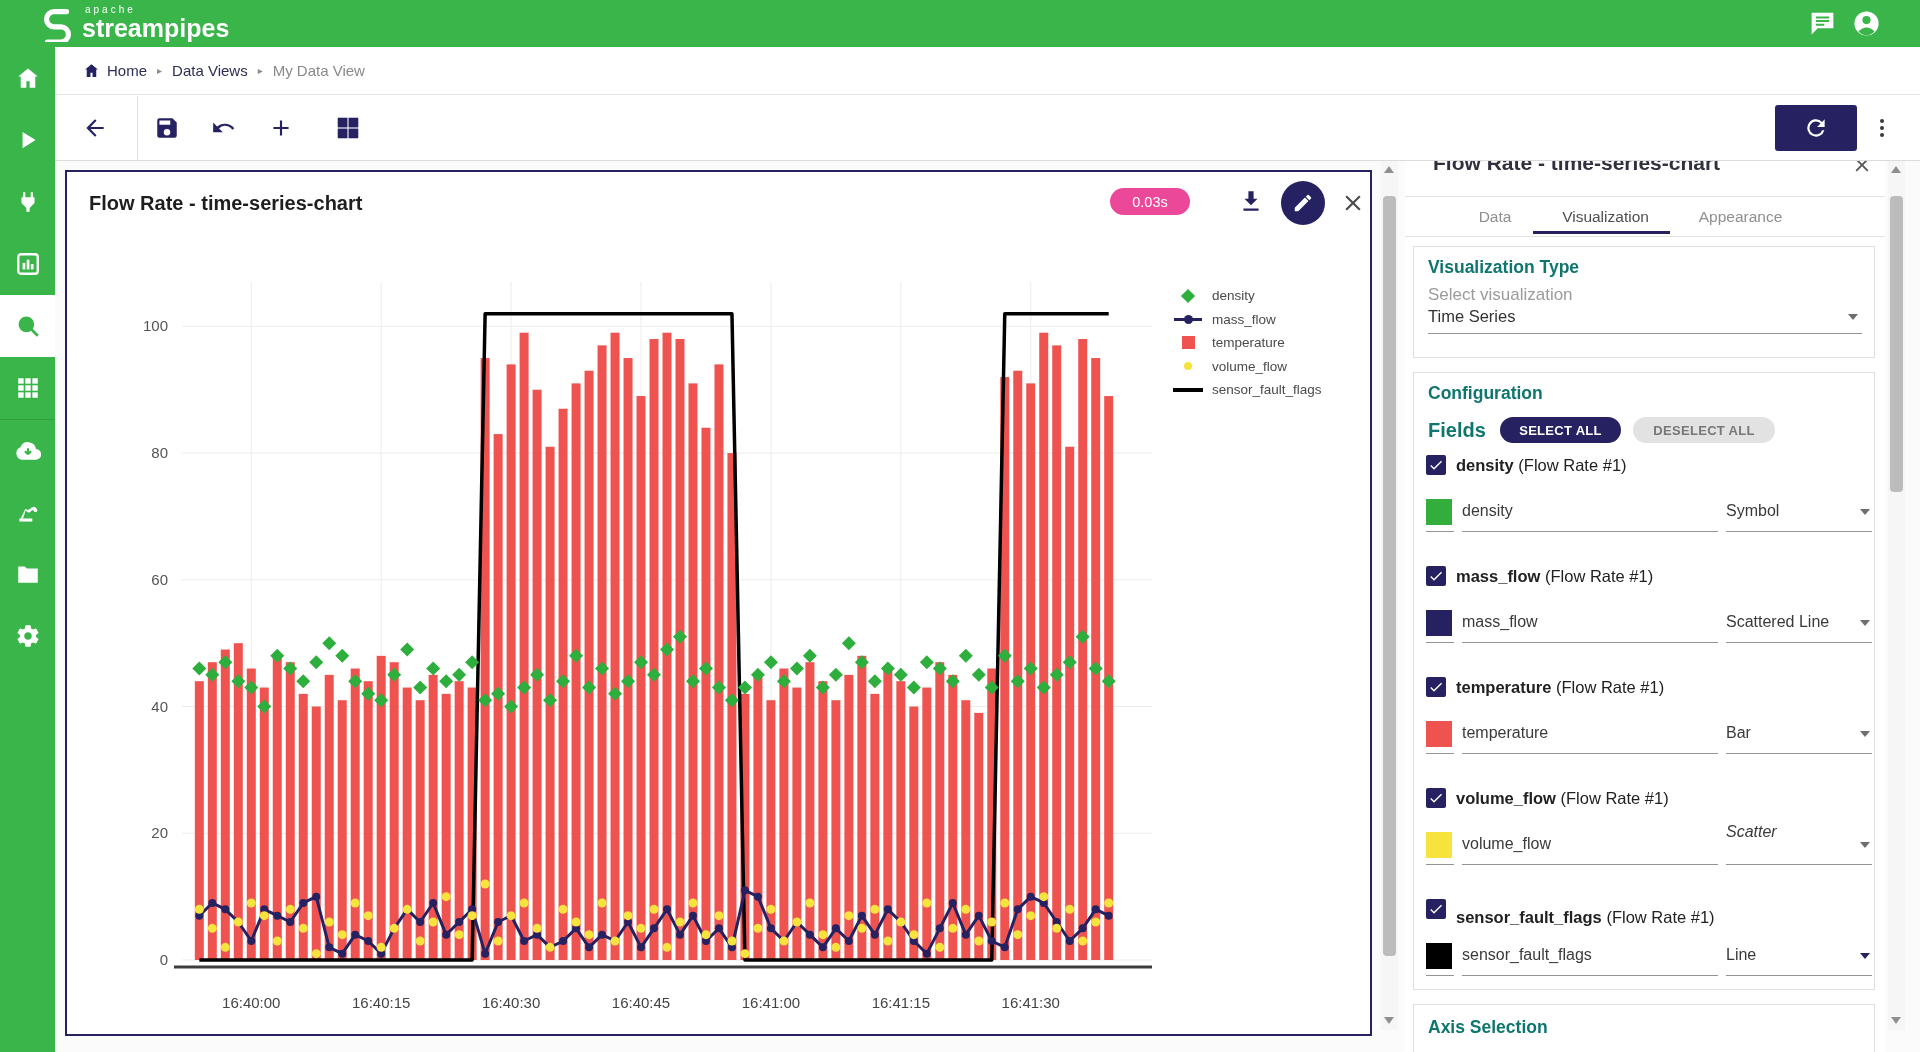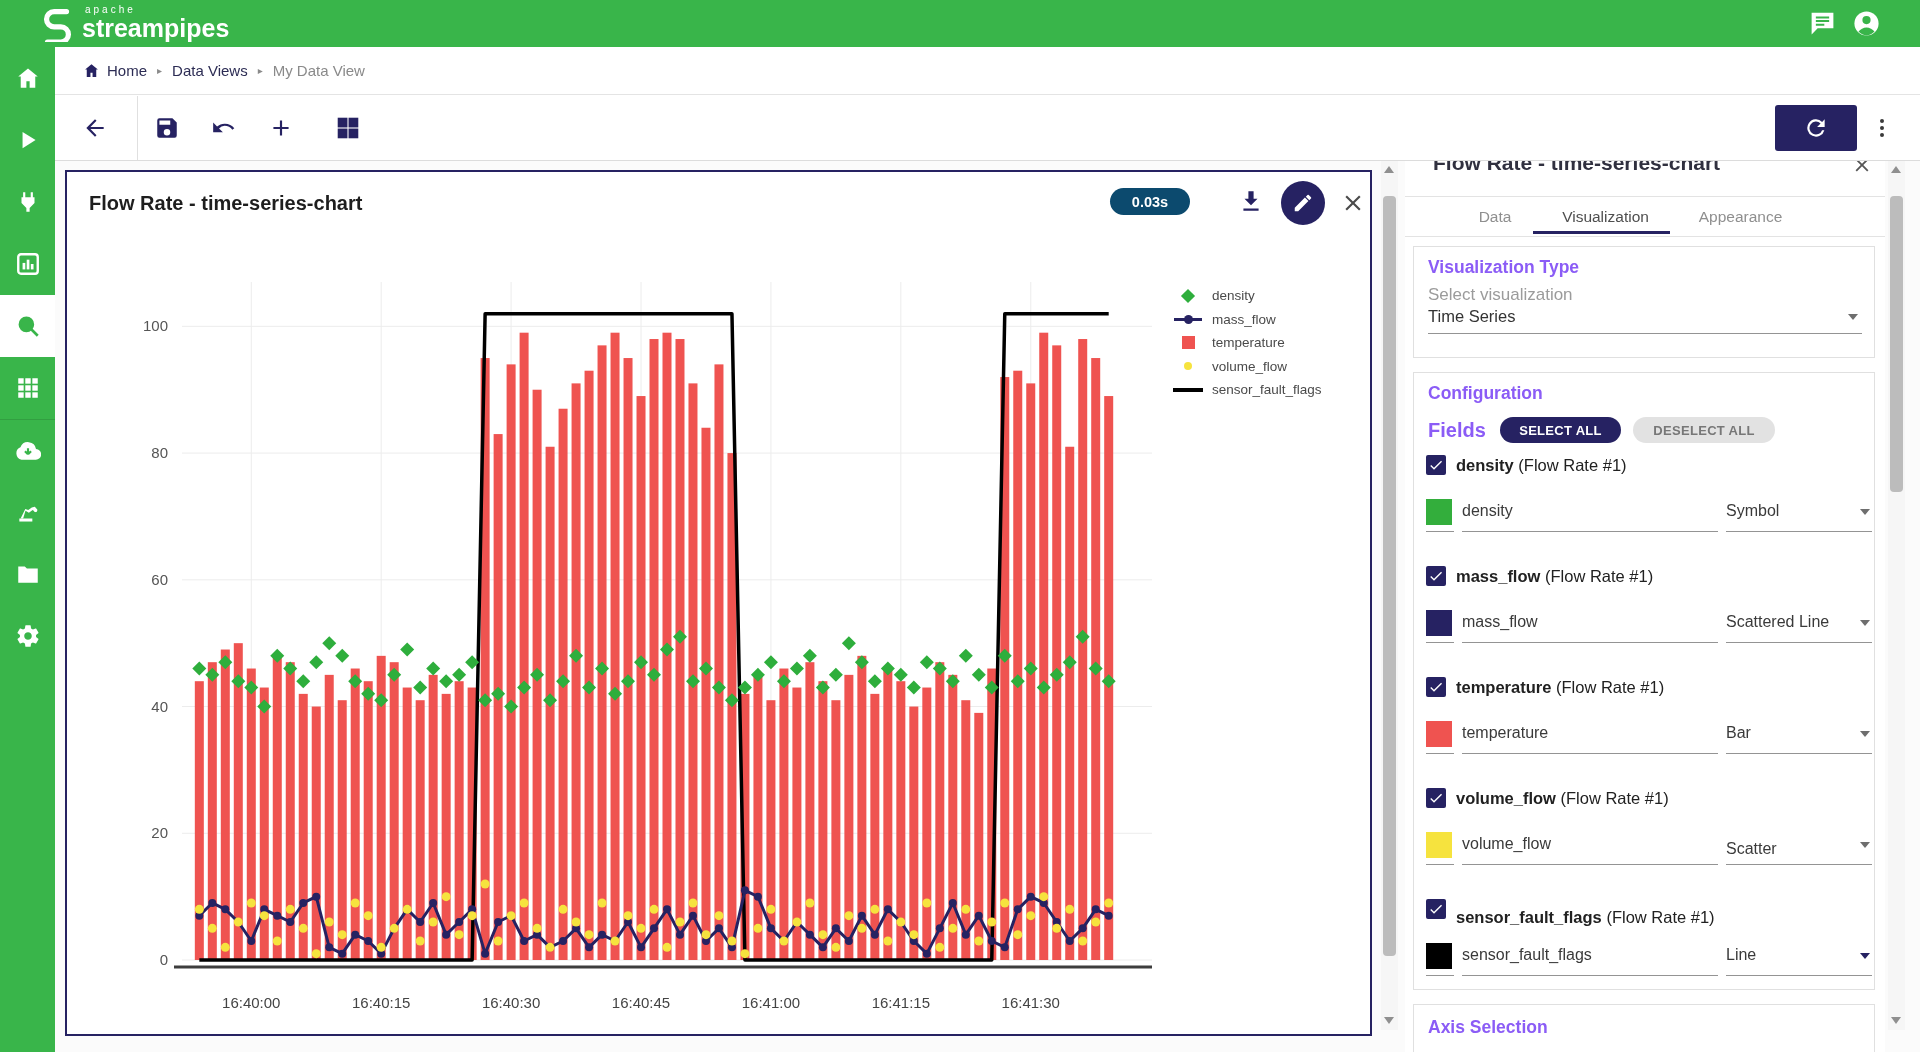--- a/index.html
+++ b/index.html
@@ -46,22 +46,22 @@
   .date-value{font-size:14.5px;color:#2b2b2b;display:block;margin-top:2px;border-bottom:1px solid #9a9a9a;padding-bottom:2px;}
   .refresh-btn{position:absolute;left:1720px;top:9px;width:82px;height:46px;background:#262262;border-radius:3px;
                display:flex;align-items:center;justify-content:center;cursor:pointer;}
   .refresh-btn svg{width:26px;height:26px;fill:#fff;}
   .kebab{position:absolute;left:1815px;top:20px;width:24px;height:24px;cursor:pointer;}
   .kebab svg{width:24px;height:24px;fill:#3a3a3a;}
   
   .main{position:absolute;left:55px;top:160px;width:1865px;height:892px;background:#fbfbfb;}
   .card{position:absolute;left:10px;top:10px;width:1307px;height:866px;background:#fff;border:2px solid #262262;box-sizing:border-box;}
   .card-title{position:absolute;left:22px;top:20px;font-size:20px;font-weight:bold;color:#1e1e1e;z-index:2;}
-  .badge{position:absolute;left:1043px;top:16px;width:80px;height:27px;border-radius:14px;background:#0c4a6e;color:#fff;
-         font-size:14.5px;font-weight:bold;display:flex;align-items:center;justify-content:center;z-index:2;}
+  .badge{position:absolute;left:1043px;top:16px;width:80px;height:27px;border-radius:14px;background:#ec4899;color:#fff;
+         font-size:14.5px;font-weight:normal;display:flex;align-items:center;justify-content:center;z-index:2;}
   .card-ico{position:absolute;top:16px;width:26px;height:26px;cursor:pointer;z-index:2;}
   .card-ico svg{width:26px;height:26px;}
   .edit-circle{position:absolute;left:1214px;top:9px;width:44px;height:44px;border-radius:50%;background:#262262;
                display:flex;align-items:center;justify-content:center;cursor:pointer;z-index:2;}
   .edit-circle svg{width:22px;height:22px;fill:#fff;}
   #chart-svg{position:absolute;left:0;top:0;width:1303px;height:862px;pointer-events:none;z-index:1;}
   .legend{position:absolute;left:1105px;top:112px;z-index:2;}
   .legend-row{display:flex;align-items:center;height:23.5px;cursor:pointer;}
   .legend-sym{width:32px;display:flex;align-items:center;justify-content:center;margin-right:8px;}
   .legend-label{font-size:13.5px;color:#4a4a4a;}
@@ -74,21 +74,21 @@
   
   .panel{position:absolute;left:1350px;top:0;width:480px;height:892px;background:#fff;overflow:hidden;}
   .panel-title{position:absolute;left:28px;top:-9px;font-size:21px;font-weight:bold;color:#30303f;white-space:nowrap;}
   .panel-close{position:absolute;left:446px;top:-6px;width:22px;height:22px;cursor:pointer;}
   .panel-close svg{width:22px;height:22px;fill:#555;}
   .p-div{position:absolute;left:0;width:480px;height:1px;background:#e3e3e3;}
   .tab{position:absolute;top:48px;font-size:15.5px;color:#8f8f8f;text-align:center;cursor:pointer;}
   .tab.active{color:#4f4f4f;}
   .tab-underline{position:absolute;left:128px;top:71px;width:137px;height:3px;background:#262262;}
   .pbox{position:absolute;left:8px;width:462px;border:1px solid #e0e0e0;background:#fff;box-sizing:border-box;}
-  .pbox-h{position:absolute;left:14px;font-size:17.5px;font-weight:bold;color:#8b5cf6;}
+  .pbox-h{position:absolute;left:14px;font-size:17.5px;font-weight:bold;color:#0f766e;}
   .sub-label{position:absolute;left:14px;font-size:17px;color:#9b9b9b;}
   .sel-value{position:absolute;left:14px;font-size:16.5px;color:#333;}
   .uline{position:absolute;height:1px;background:#949494;}
   .caret{position:absolute;width:0;height:0;border-left:5px solid transparent;border-right:5px solid transparent;border-top:6px solid #6e6e6e;cursor:pointer;}
   .caret.navy{border-top-color:#262262;}
   .chip{position:absolute;height:26px;border-radius:13px;font-size:13px;font-weight:bold;display:flex;align-items:center;justify-content:center;cursor:pointer;letter-spacing:.3px;}
   .chip.navy{background:#262262;color:#fff;}
   .chip.gray{background:#e2e2e2;color:#777;}
   .cb{position:absolute;width:20px;height:20px;background:#262262;border-radius:2px;display:flex;align-items:center;justify-content:center;cursor:pointer;}
   .cb svg{width:16px;height:16px;fill:#fff;}
@@ -706,21 +706,21 @@
         <span class="cb" style="left: 12px; top: 415px;">
           <svg viewBox="0 0 24 24">
             <path d="M9 16.2 4.8 12l-1.4 1.4L9 19 21 7l-1.4-1.4z"></path>
           </svg>
         </span>
         <span class="fld-label" style="left: 42px; top: 416px;"><b>volume_flow</b> (Flow Rate #1)</span>
         <span class="swatch" style="left: 12px; top: 459px; background: rgb(246, 227, 62);"></span>
         <span class="uline" style="left: 12px; top: 491px; width: 28px;"></span>
         <span class="fld-text" style="left: 48px; top: 462px;">volume_flow</span>
         <span class="uline" style="left: 48px; top: 491px; width: 256px;"></span>
-        <span class="fld-text" style="left: 312px; top: 467px;">Scatter</span>
+        <span class="fld-text" style="left: 312px; top: 450px; font-style: italic;">Scatter</span>
         <span class="caret" style="left: 446px; top: 469px;"></span>
         <span class="uline" style="left: 312px; top: 491px; width: 146px;"></span>
         <span class="cb" style="left: 12px; top: 526px;">
           <svg viewBox="0 0 24 24">
             <path d="M9 16.2 4.8 12l-1.4 1.4L9 19 21 7l-1.4-1.4z"></path>
           </svg>
         </span>
         <span class="fld-label" style="left: 42px; top: 535px;"><b>sensor_fault_flags</b> (Flow Rate #1)</span>
         <span class="swatch" style="left: 12px; top: 570px; background: rgb(0, 0, 0);"></span>
         <span class="uline" style="left: 12px; top: 602px; width: 28px;"></span>

